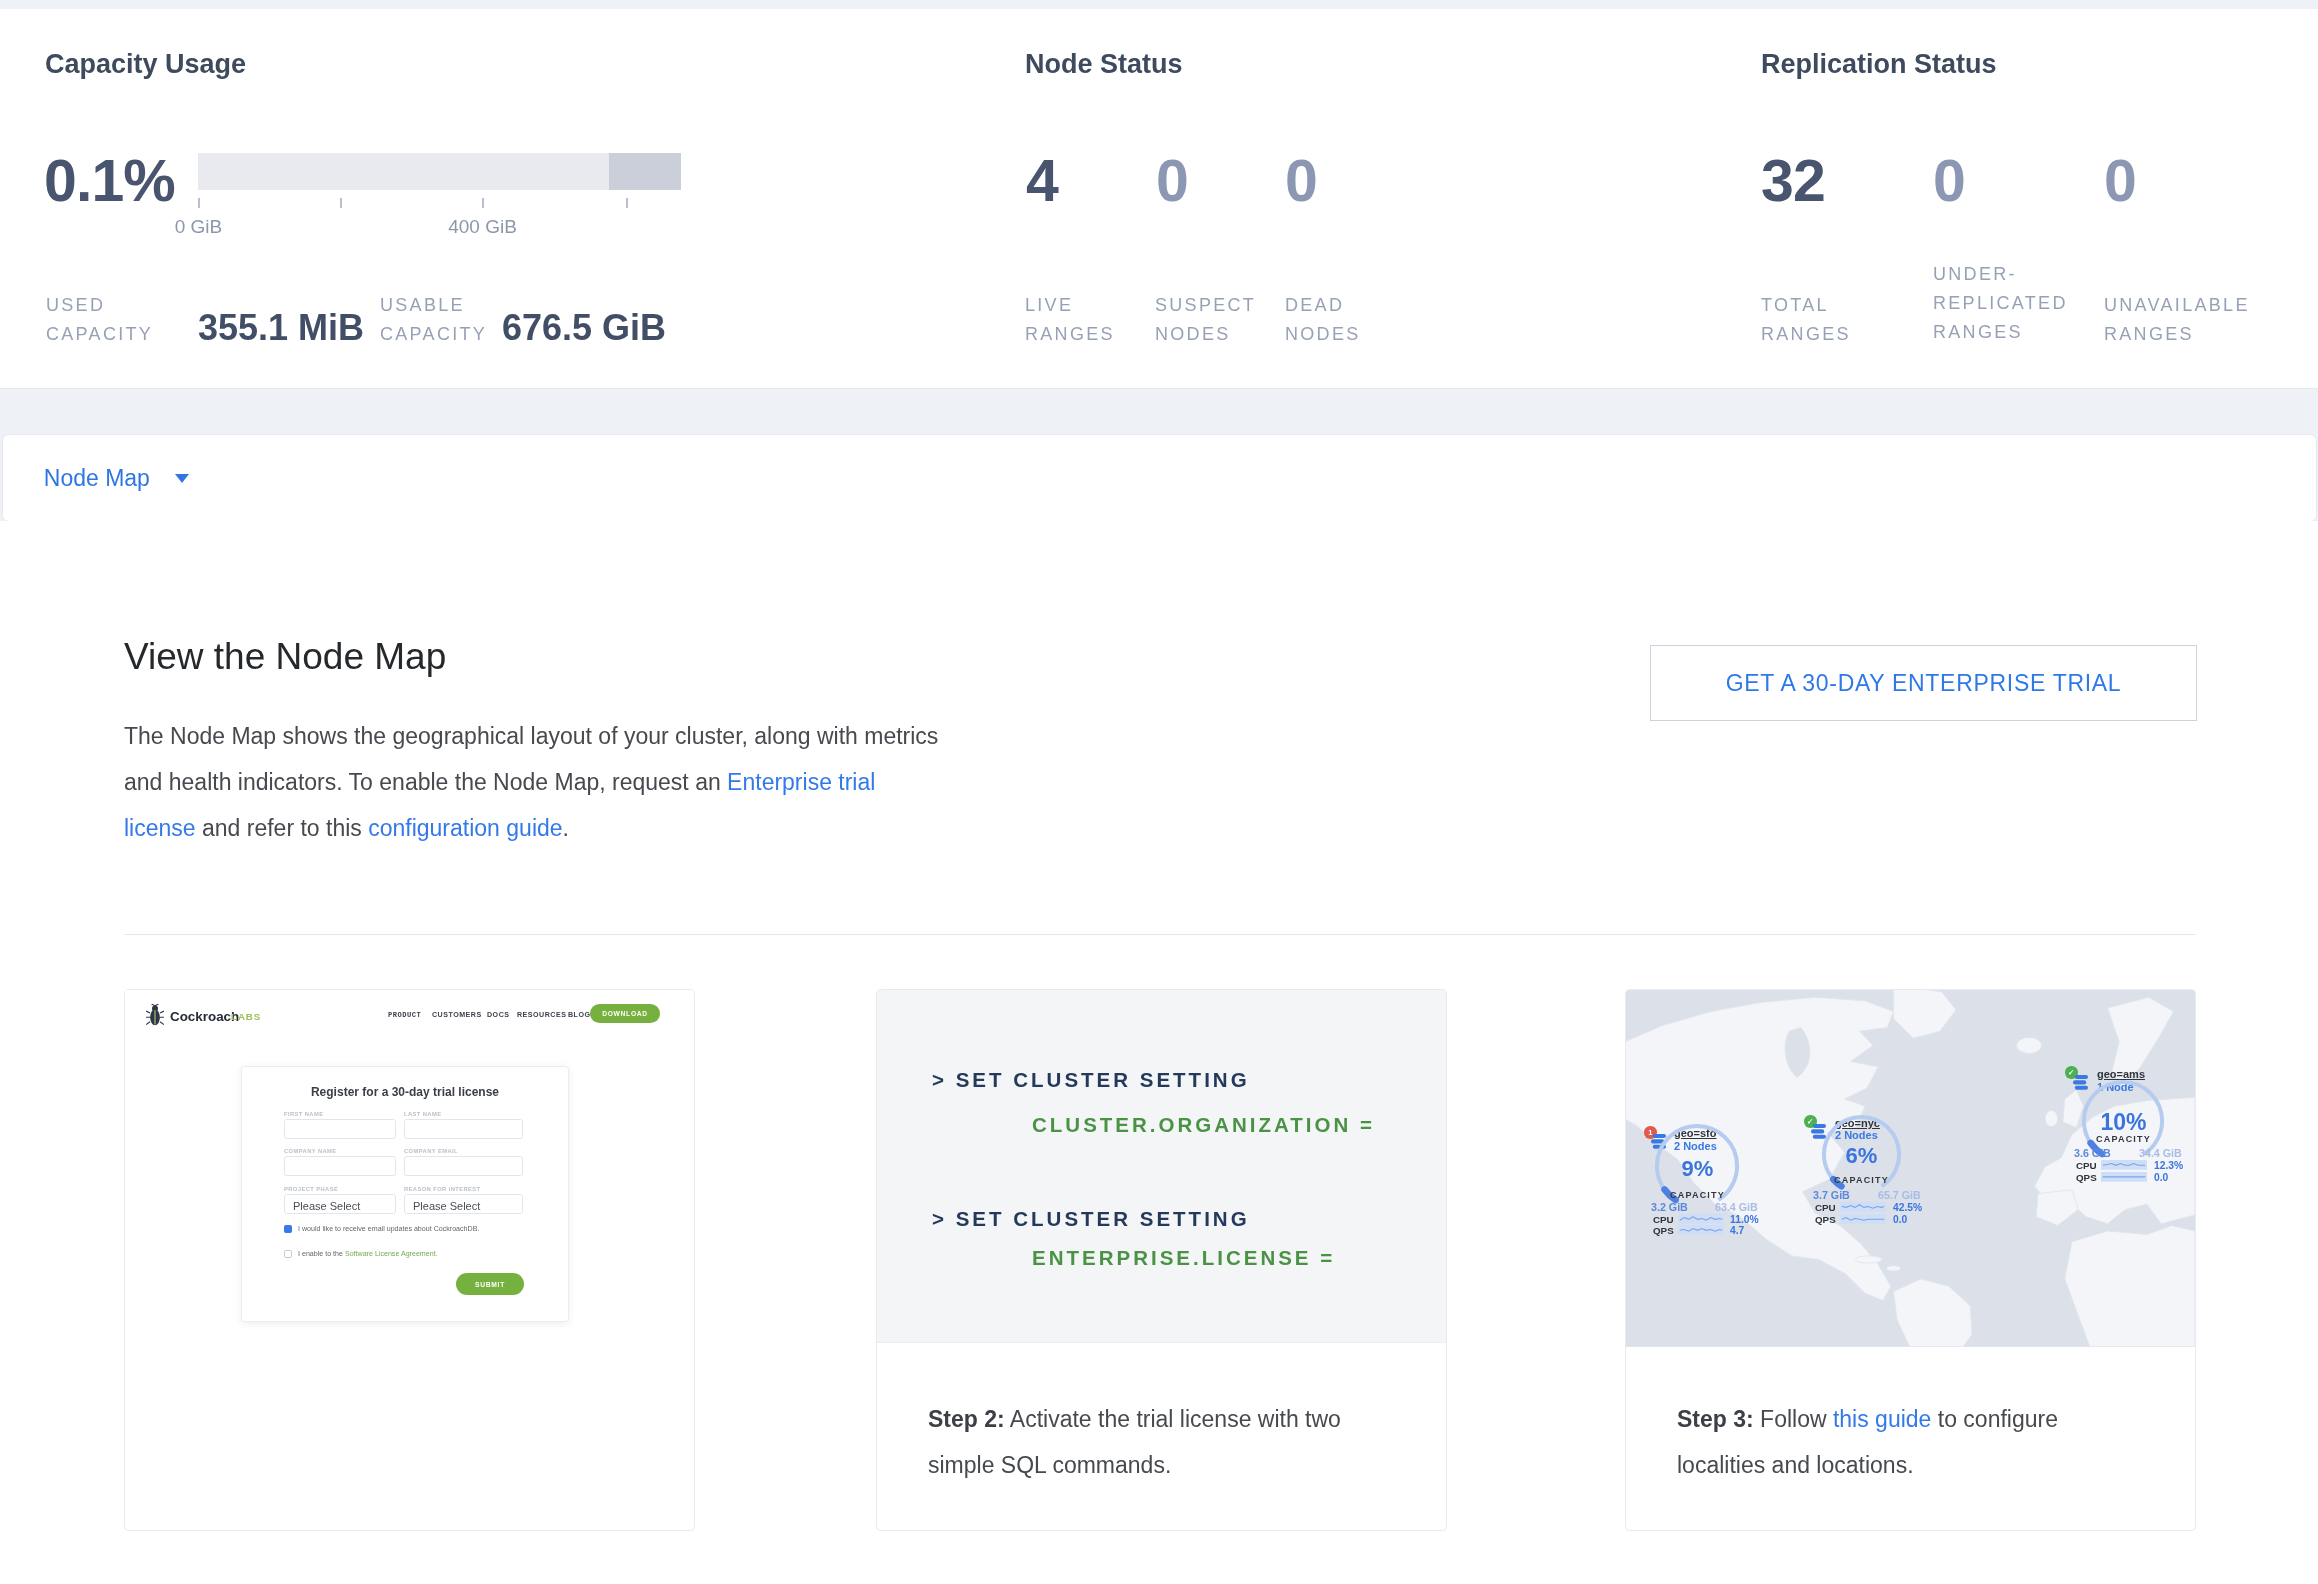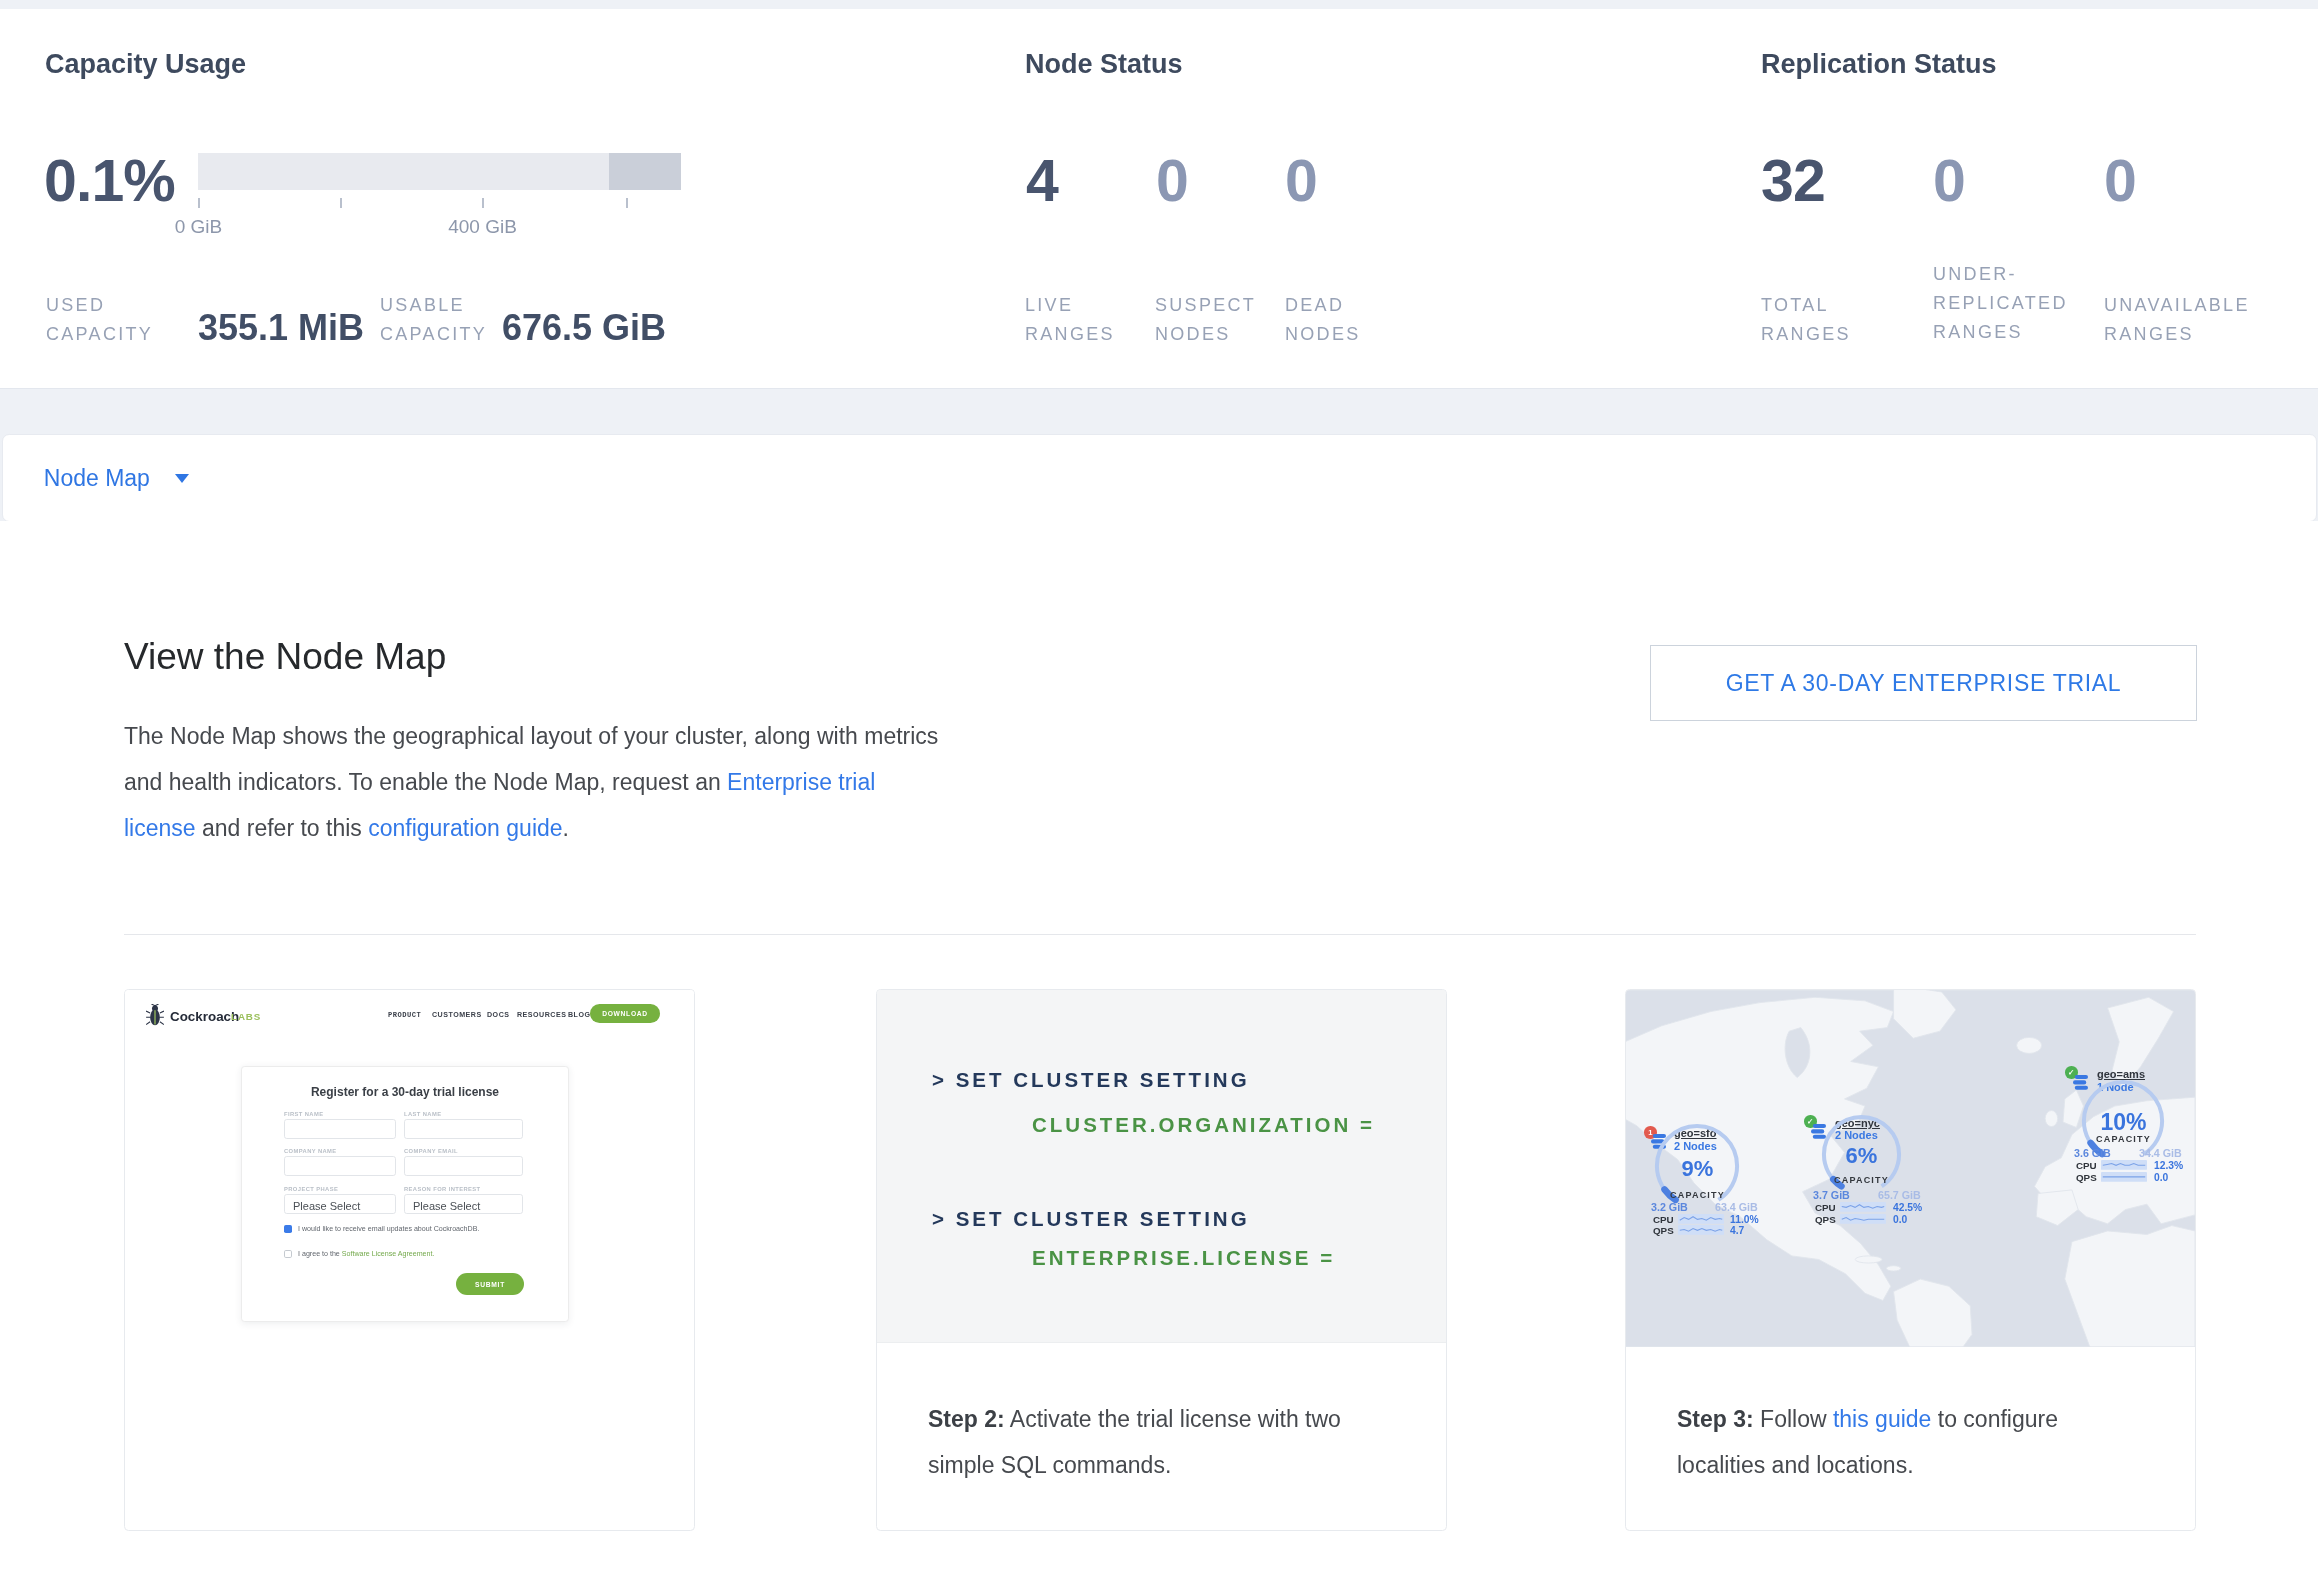--- a/index.html
+++ b/index.html
@@ -161,21 +161,21 @@
           <span class="abs mini-select-text" style="left:8px;top:5.3px;">Please Select</span>
         </div>
         <div class="abs mini-input" style="left:162px;top:127px;width:119px;height:19.6px;">
           <span class="abs mini-select-text" style="left:8px;top:5.3px;">Please Select</span>
         </div>
 
         <div class="abs mini-checkbox" style="left:42px;top:158px;background:#3b7be8;"></div>
         <span class="abs mini-check-text" style="left:56px;top:158px;">I would like to receive email updates about CockroachDB.</span>
 
         <div class="abs mini-checkbox" style="left:42px;top:183px;background:#fff;border:0.9px solid #c5cad0;"></div>
-        <span class="abs mini-check-text" style="left:56px;top:183px;"><span>I agree to the </span><span class="mini-link-green">Software License Agreement.</span></span>
+        <span class="abs mini-check-text" style="left:56px;top:183px;"><span>I enable to the </span><span class="mini-link-green">Software License Agreement.</span></span>
 
         <div class="abs mini-pill" style="left:214px;top:206px;width:68px;height:22px;border-radius:11.6px;">
           <span>SUBMIT</span>
         </div>
       </div>
     </div>
   </div>
 
   <div class="abs card" style="left:876px;">
     <div class="abs sql-area">

